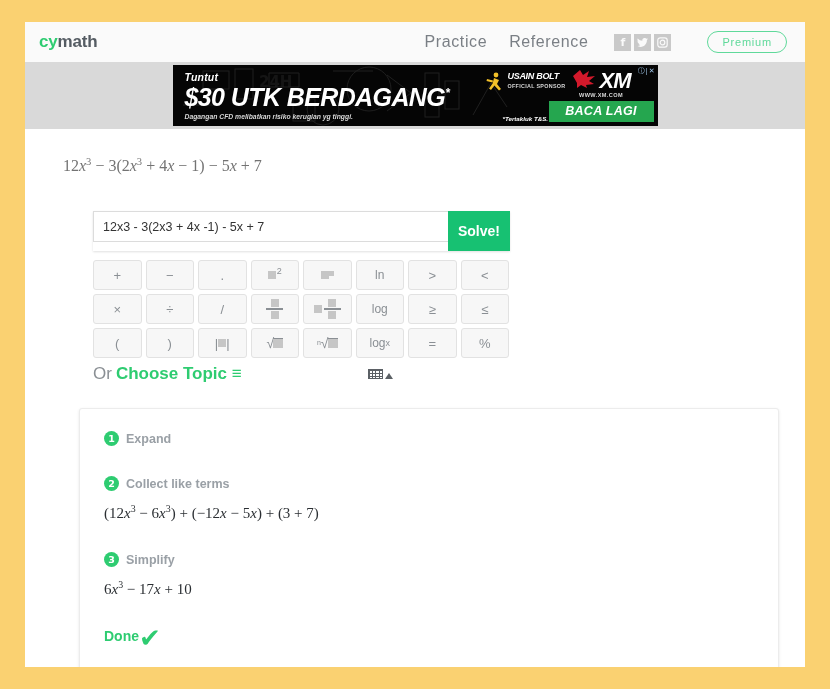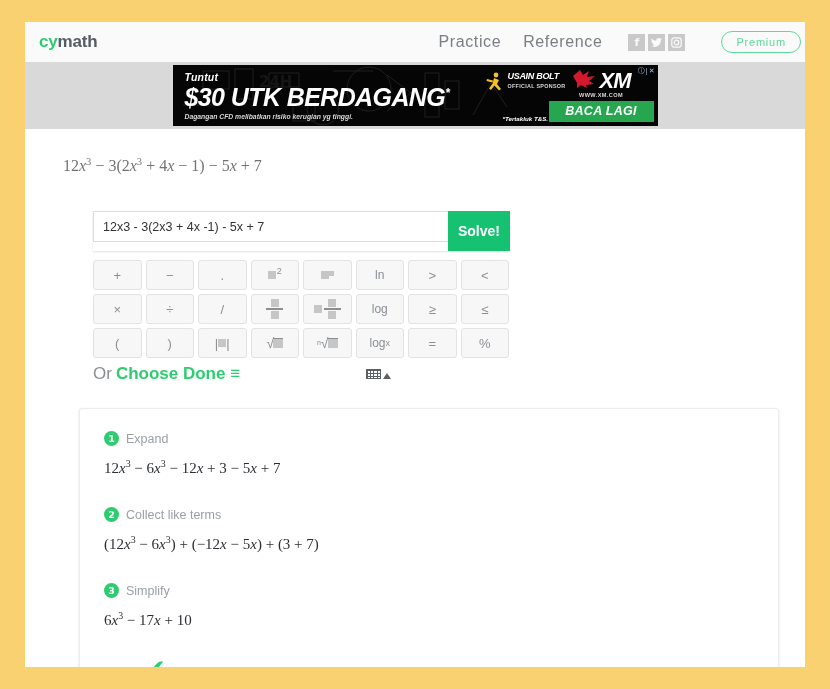--- a/index.html
+++ b/index.html
@@ -22,21 +22,21 @@
     background: #ffffff;
     overflow: hidden;
   }
 
   
   .header {
     height: 40px;
     background: #fafafa;
     display: flex;
     align-items: center;
-    padding: 0 4px 0 14px;
+    padding: 0 18px 0 14px;
     box-sizing: border-box;
   }
   .logo {
     font-size: 17px;
     font-weight: bold;
     letter-spacing: -0.2px;
   }
   .logo .cy { color: #2ecc71; }
   .logo .math { color: #555c63; }
   .nav {
@@ -342,27 +342,27 @@
     border-radius: 50%;
     background: #2ecc71;
     color: #ffffff;
     font-size: 9.5px;
     font-weight: bold;
     display: flex;
     align-items: center;
     justify-content: center;
     font-family: "DejaVu Sans", sans-serif;
   }
-  .step-title { font-size: 12.5px; color: #9aa0a6; }
+  .step-title { font-size: 12.5px; color: #9aa0a6; font-weight: bold; }
   .step-expr {
     font-family: "Liberation Serif", serif;
     font-size: 15px;
     color: #2b2f33;
   }
-  .done-row { display: flex; align-items: flex-end; gap: 5px; }
+  .done-row { display: flex; align-items: flex-start; }
   .done-label { color: #2ecc71; font-size: 14px; font-weight: bold; }
   .check {
     color: #2ecc71;
     font-size: 26px;
     line-height: 0.8;
     font-family: "DejaVu Sans", sans-serif;
   }
 </style>
 </head>
 <body>
@@ -521,38 +521,35 @@
               <span class="rad"><sup style="font-size:7px">n</sup>√<span class="sq"></span></span>
             </div>
           <div class="key small logx">log<sub>x</sub></div>
           <div class="key">=</div>
           <div class="key">%</div>
         </div>
       </div>
 
       <div class="topic-row">
         <span class="or-text">Or</span>
-        <span class="choose-topic"><span>Choose Done</span> <span>≡</span></span>
+        <span class="choose-topic"><span>Choose Topic</span> <span>≡</span></span>
         <span class="kbd-toggle">
           <span class="kbd-icon"></span>
           <span class="kbd-caret"></span>
         </span>
       </div>
     </div>
 
     <div class="solution-card">
 
       <div class="step">
         <div class="step-head">
           <span class="step-badge">1</span>
           <span class="step-title">Expand</span>
         </div>
-        <div class="step-expr">
-          12<i>x</i><sup>3</sup> − 6<i>x</i><sup>3</sup> − 12<i>x</i> + 3 − 5<i>x</i> + 7
-        </div>
       </div>
 
       <div class="step">
         <div class="step-head">
           <span class="step-badge">2</span>
           <span class="step-title">Collect like terms</span>
         </div>
         <div class="step-expr">
           (12<i>x</i><sup>3</sup> − 6<i>x</i><sup>3</sup>) + (−12<i>x</i> − 5<i>x</i>) + (3 + 7)
         </div>

